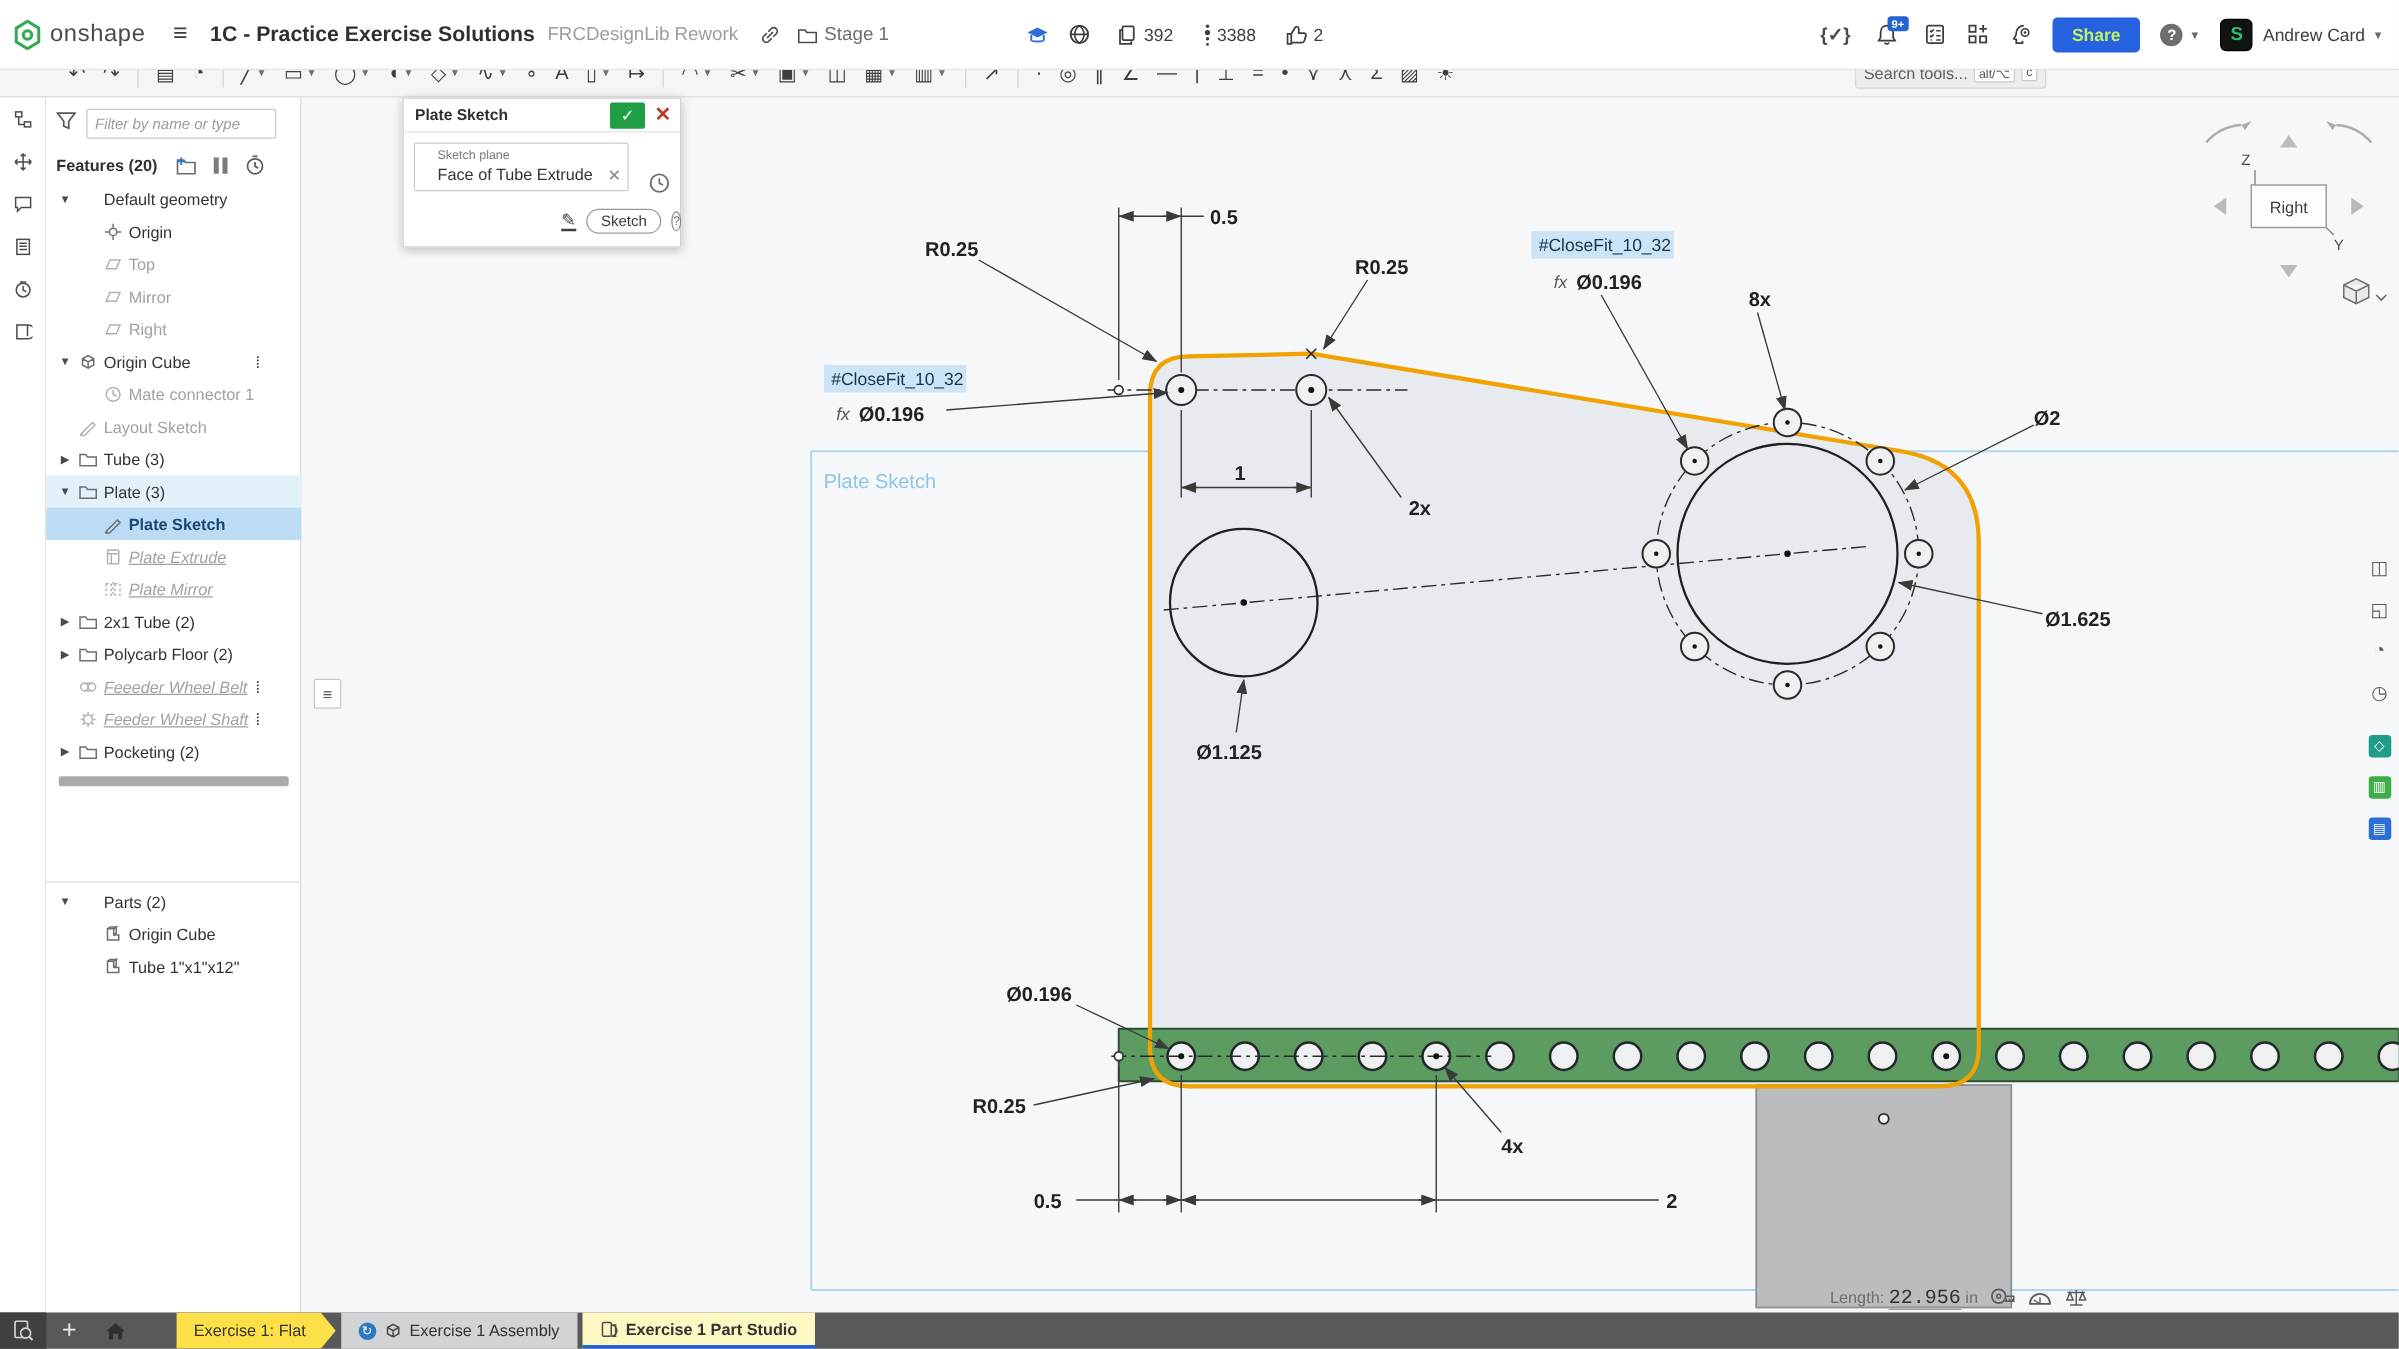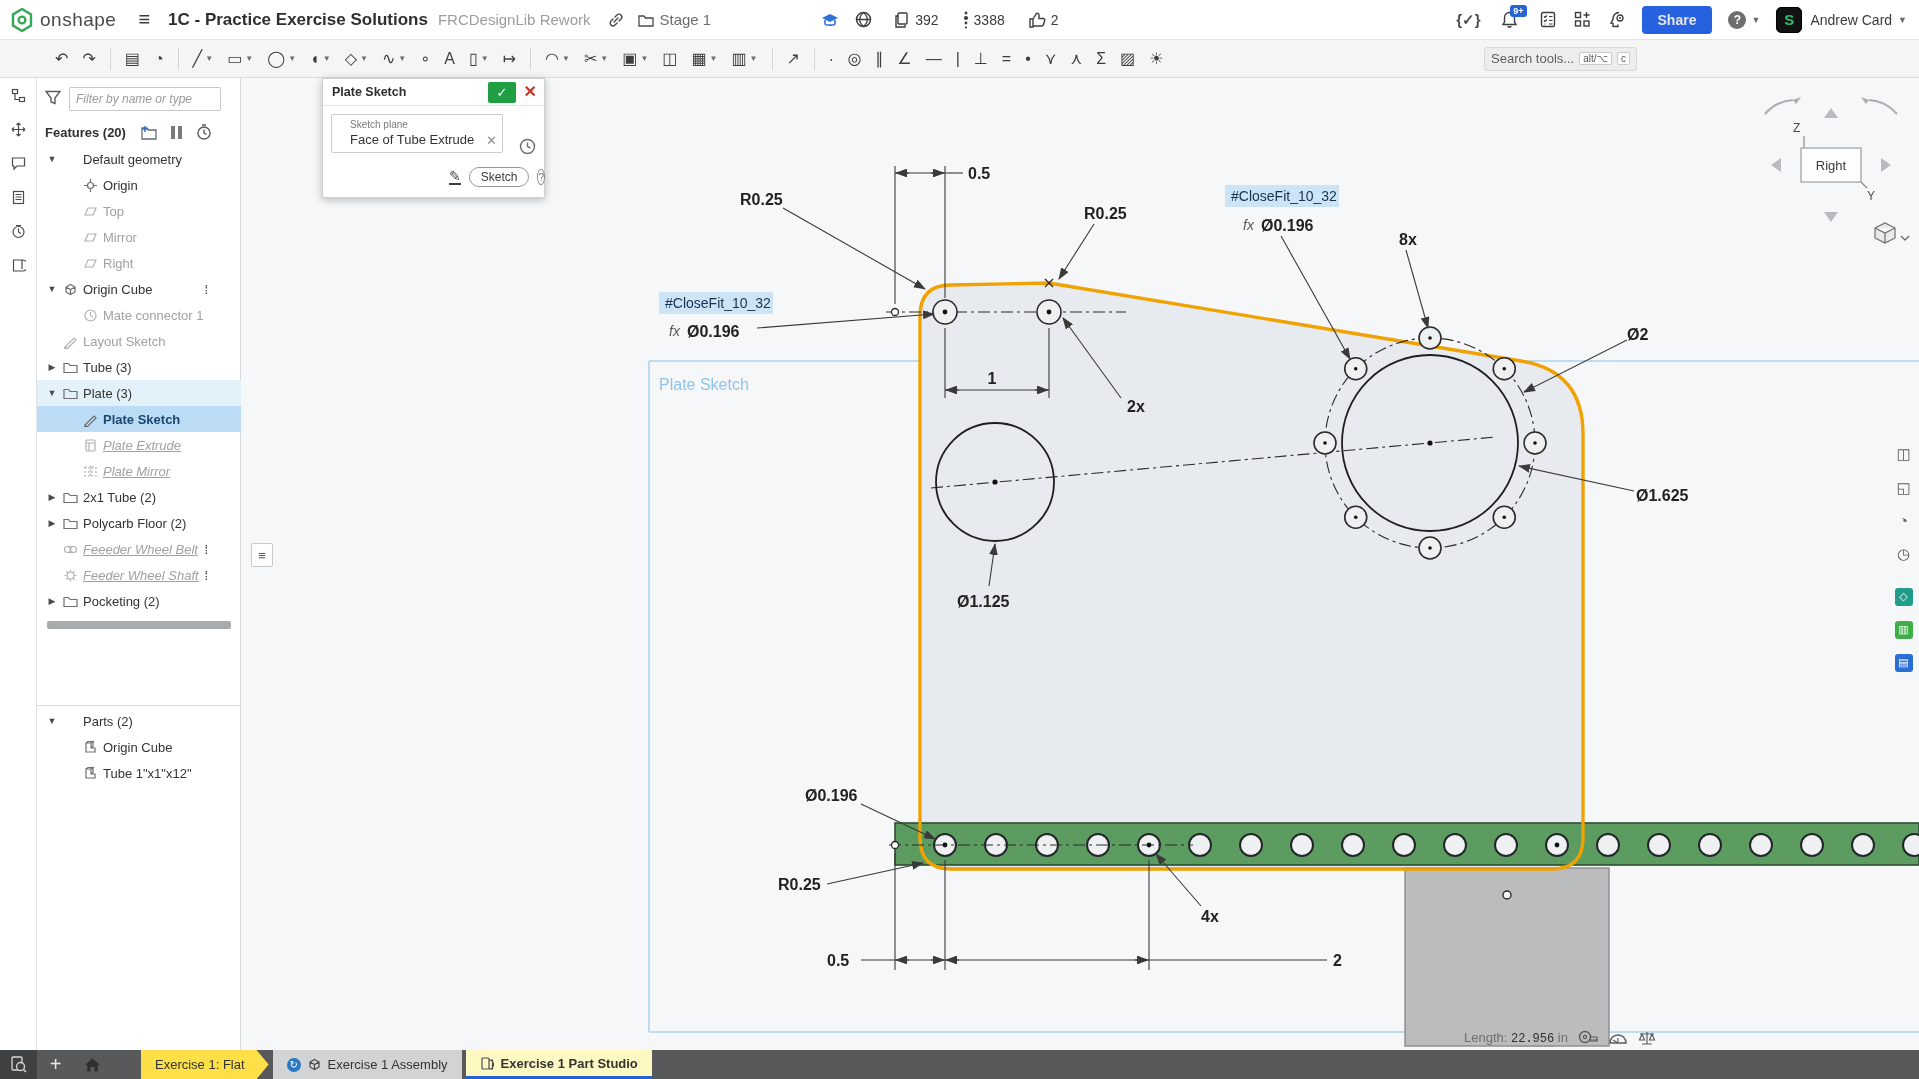--- a/index.html
+++ b/index.html
@@ -1,29 +1,29 @@
 <!DOCTYPE html>
 <html><head>
 <meta charset="utf-8">
 <style>
   * { margin:0; padding:0; box-sizing:border-box; }
   html,body { width:1919px; height:1079px; overflow:hidden;
     font-family:"Liberation Sans", sans-serif; background:#f6f7f8; color:#333; }
 
   
-  #topbar { position:absolute; left:0; top:0; width:1919px; height:40px; background:#fff;
+  #topbar { position:absolute; left:0; top:0; width:1919px; height:56px; background:#fff;
     border-bottom:1px solid #e3e4e5; display:flex; align-items:center; z-index:30; }
   .logo-mark { width:24px; height:24px; margin-left:10px; }
   .logo-word { font-size:19px; color:#4a4b4c; margin-left:6px; letter-spacing:.5px; }
   .hamburger { margin-left:22px; font-size:20px; color:#3c3d3e; cursor:pointer; }
   .doc-title { margin-left:18px; font-size:17px; font-weight:bold; color:#2e2f30; }
   .doc-sub { margin-left:10px; font-size:15px; color:#9c9d9f; }
   .tb-ic { color:#4a4b4d; font-size:15px; display:flex; align-items:center; gap:5px; }
   .tb-num { font-size:14px; color:#3b3c3d; }
-  .share-btn { background:#2662e0; color:#e5e5e5; font-size:14px; font-weight:bold;
+  .share-btn { background:#2662e0; color:#bef264; font-size:14px; font-weight:bold;
     padding:6px 16px; border-radius:4px; border:none; cursor:pointer; }
   .avatar { width:26px; height:26px; border-radius:5px; background:#101312; color:#2fbf71;
     font-weight:bold; font-size:15px; display:flex; align-items:center; justify-content:center;
     border:1px solid #000; }
   .username { font-size:14px; color:#3b3c3d; }
   .caret { font-size:9px; color:#6a6b6d; }
   .badge { position:absolute; top:-6px; right:-9px; background:#2563d0; color:#fff;
     font-size:9px; font-weight:bold; border-radius:3px; padding:1px 3px; }
 
   
@@ -106,21 +106,21 @@
     font-size:10px; display:flex; align-items:center; justify-content:center; }
 
   
   .rsbtn { position:absolute; left:1891px; width:25px; height:25px; display:flex; align-items:center;
     justify-content:center; font-size:15px; color:#5a5b5d; z-index:15; cursor:pointer; }
   .rsbtn .sq { width:18px; height:18px; border-radius:3px; display:flex; align-items:center;
     justify-content:center; color:#fff; font-size:11px; }
   #status { position:absolute; left:1464px; top:1028px; width:450px; height:20px; display:flex;
     align-items:center; gap:10px; z-index:15; font-size:13px; }
   #status .sl { color:#6d6e70; }
-  #status .sv { color:#2f3031; border-bottom:1px solid #9a9b9d; font-family:"Liberation Mono",monospace; font-size:12px; }
+  #status .sv { color:#2f3031; border-bottom:1px solid #9a9b9d; font-family:"Liberation Mono",monospace; font-size:16px; }
   #status svg { display:block; }
 
   
   #bottombar { position:absolute; left:0; top:1050px; width:1919px; height:29px; background:#58595a;
     display:flex; align-items:stretch; z-index:30; }
   .bbtile { width:37px; display:flex; align-items:center; justify-content:center; flex:none; cursor:pointer; }
   #bb-search { background:#3f4041; }
   #bb-plus { color:#e8e9ea; font-size:20px; }
   #bb-home { color:#2e2f30; font-size:16px; }
   .tab { display:flex; align-items:center; font-size:13px; color:#333; padding:0 14px; gap:6px;

